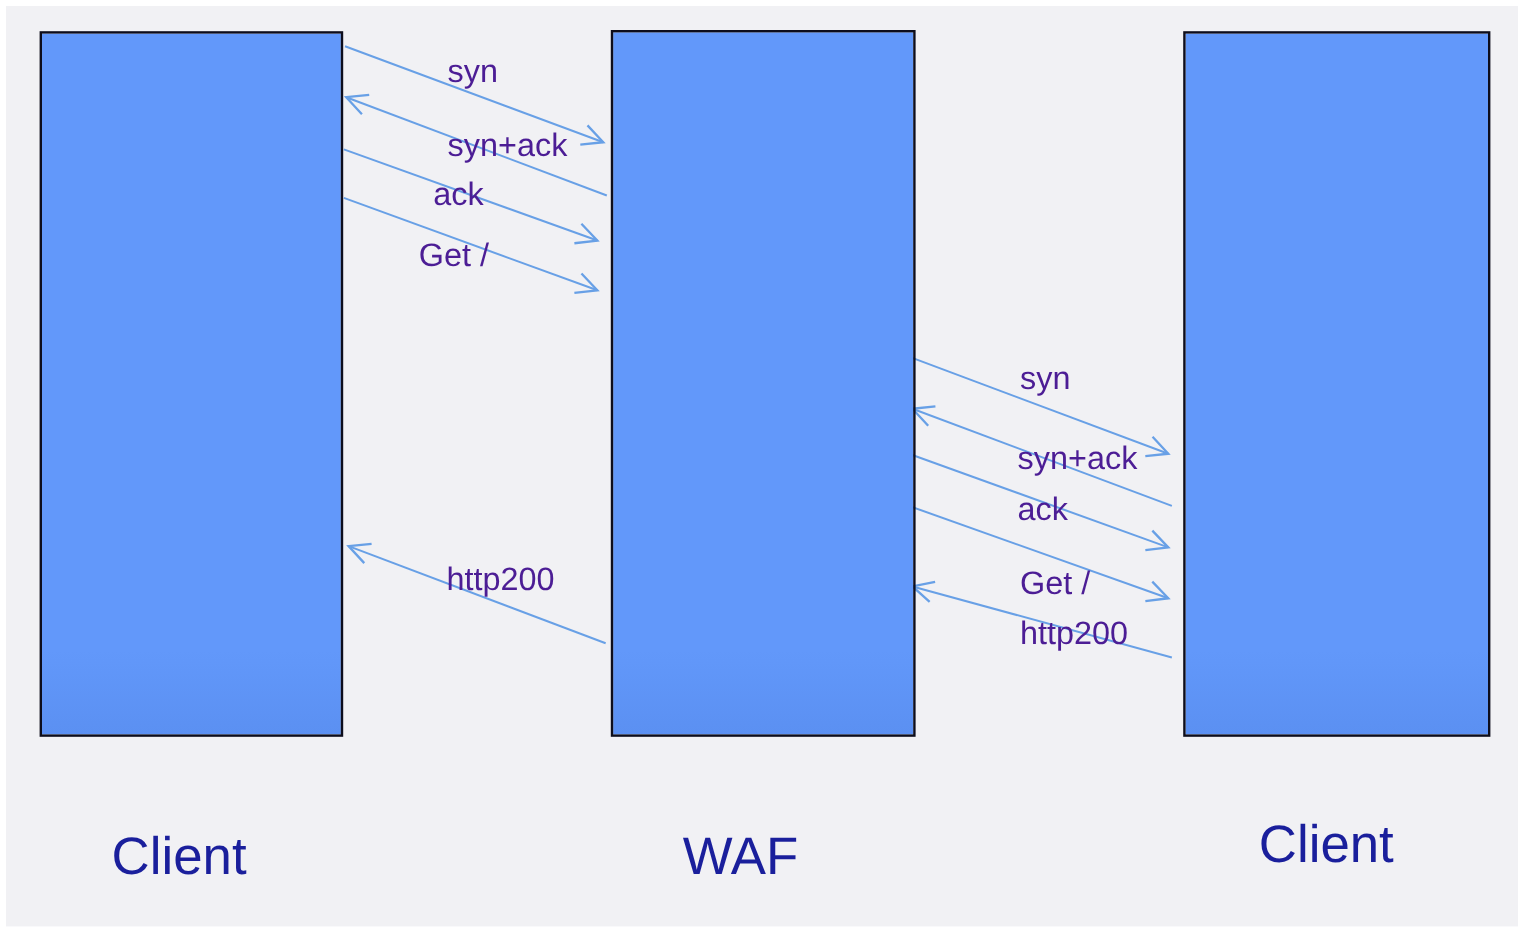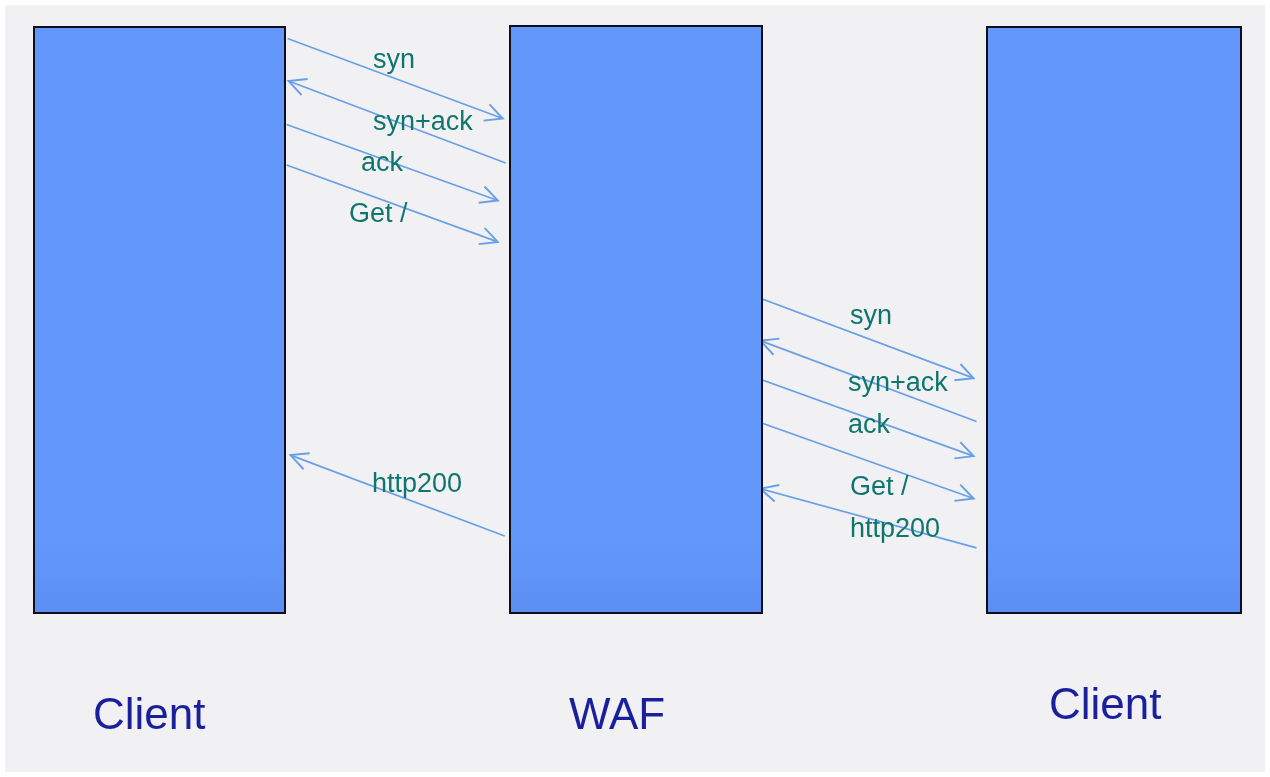--- a/index.html
+++ b/index.html
@@ -36,21 +36,21 @@
     font-size: 44px;
     font-weight: 400;
     color: #1a1f9c;
     letter-spacing: 0px;
     white-space: nowrap;
     line-height: 1;
   }
   .msg-label {
     position: absolute;
     font-size: 27px;
-    color: #0f766e;
+    color: #4c1d95;
     white-space: nowrap;
     line-height: 1.1;
   }
 </style>
 </head>
 <body>
 
 <div class="canvas">
   <svg class="arrow-layer" viewBox="0 0 1270 777" xmlns="http://www.w3.org/2000/svg">
     <defs>

